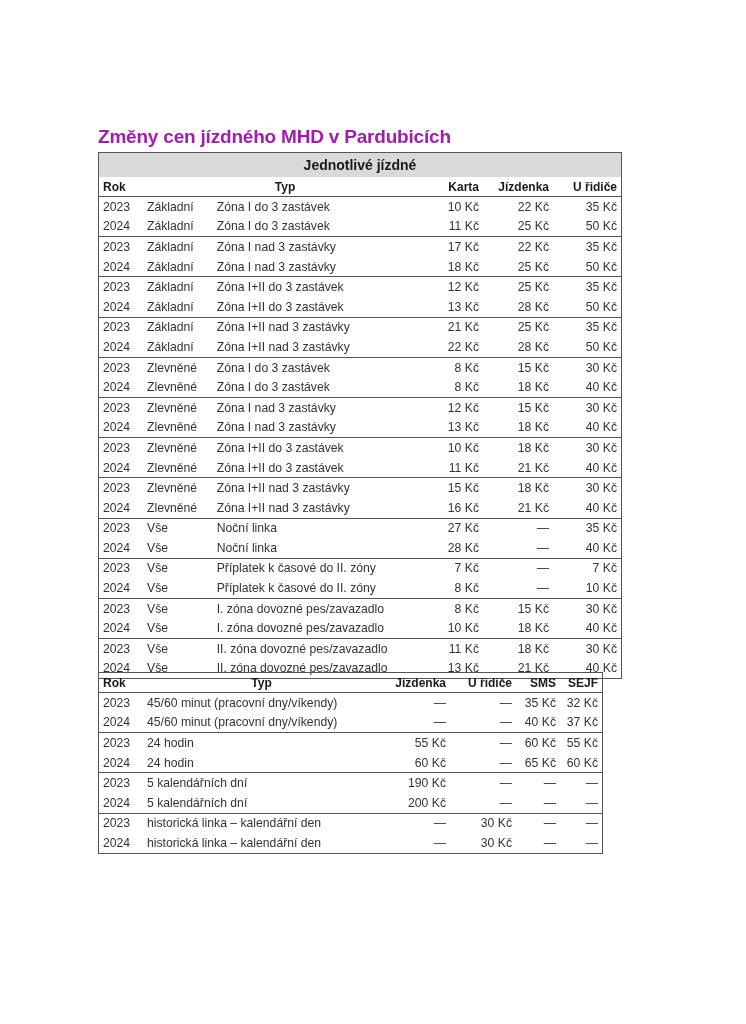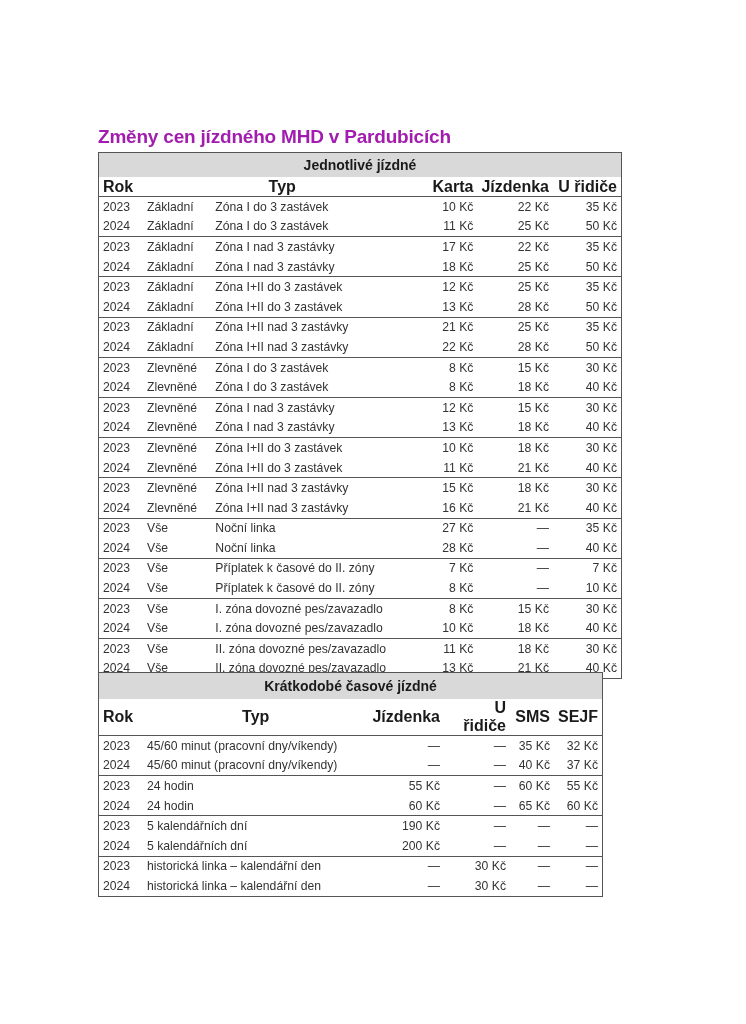--- a/index.html
+++ b/index.html
@@ -5,21 +5,21 @@
   html, body { margin: 0; padding: 0; background: #ffffff; }
   body { width: 746px; height: 1024px; position: relative; overflow: hidden;
          font-family: "Liberation Sans", "DejaVu Sans", sans-serif; color: #1a1a1a; }
   .title { position: absolute; left: 98px; top: 126px; font-size: 19px; font-weight: bold;
            letter-spacing: -0.2px; color: #a21caf; white-space: nowrap; }
   table { position: absolute; border-collapse: collapse; border: 1.5px solid #555; font-size: 12.2px; }
   #t1 { left: 98px; top: 152px; width: 524px; }
   #t2 { left: 98px; top: 672px; width: 505px; }
   th.section { background: #d9d9d9; font-size: 14px; font-weight: bold; text-align: center;
                height: 24px; padding: 0; border-bottom: none; }
-  th.col { font-weight: bold; font-size: 16px; height: 19px; padding: 0 4px; border-bottom: 1px solid #555; }
+  th.col { font-weight: bold; font-size: 12px; height: 19px; padding: 0 4px; border-bottom: 1px solid #555; }
   td { height: 19.6px; padding: 0 4px; white-space: nowrap; color: #333; }
   tr.grp-first td { border-top: 1px solid #555; }
   .l { text-align: left; }
   .c { }
   .r { text-align: right; }
   #t2 th.section { height: 26px; }
   #t2 td { height: 19.6px; }
 </style>
 </head>
 <body>
@@ -231,23 +231,20 @@
         <td class="r">13 Kč</td>
         <td class="r">21 Kč</td>
         <td class="r">40 Kč</td>
       </tr>
     </tbody>
 </table>
 
 <table id="t2">
   <thead>
     <tr>
-      <th class="section" colspan="6">Krátkodobé časové jízdné</th>
-    </tr>
-    <tr>
       <th class="col l" style="width:36px">Rok</th>
       <th class="col c">Typ</th>
       <th class="col r" style="width:62px">Jízdenka</th>
       <th class="col r" style="width:58px">U řidiče</th>
       <th class="col r" style="width:36px">SMS</th>
       <th class="col r" style="width:34px">SEJF</th>
     </tr>
   </thead>
   <tbody id="t2-body">
       <tr>

